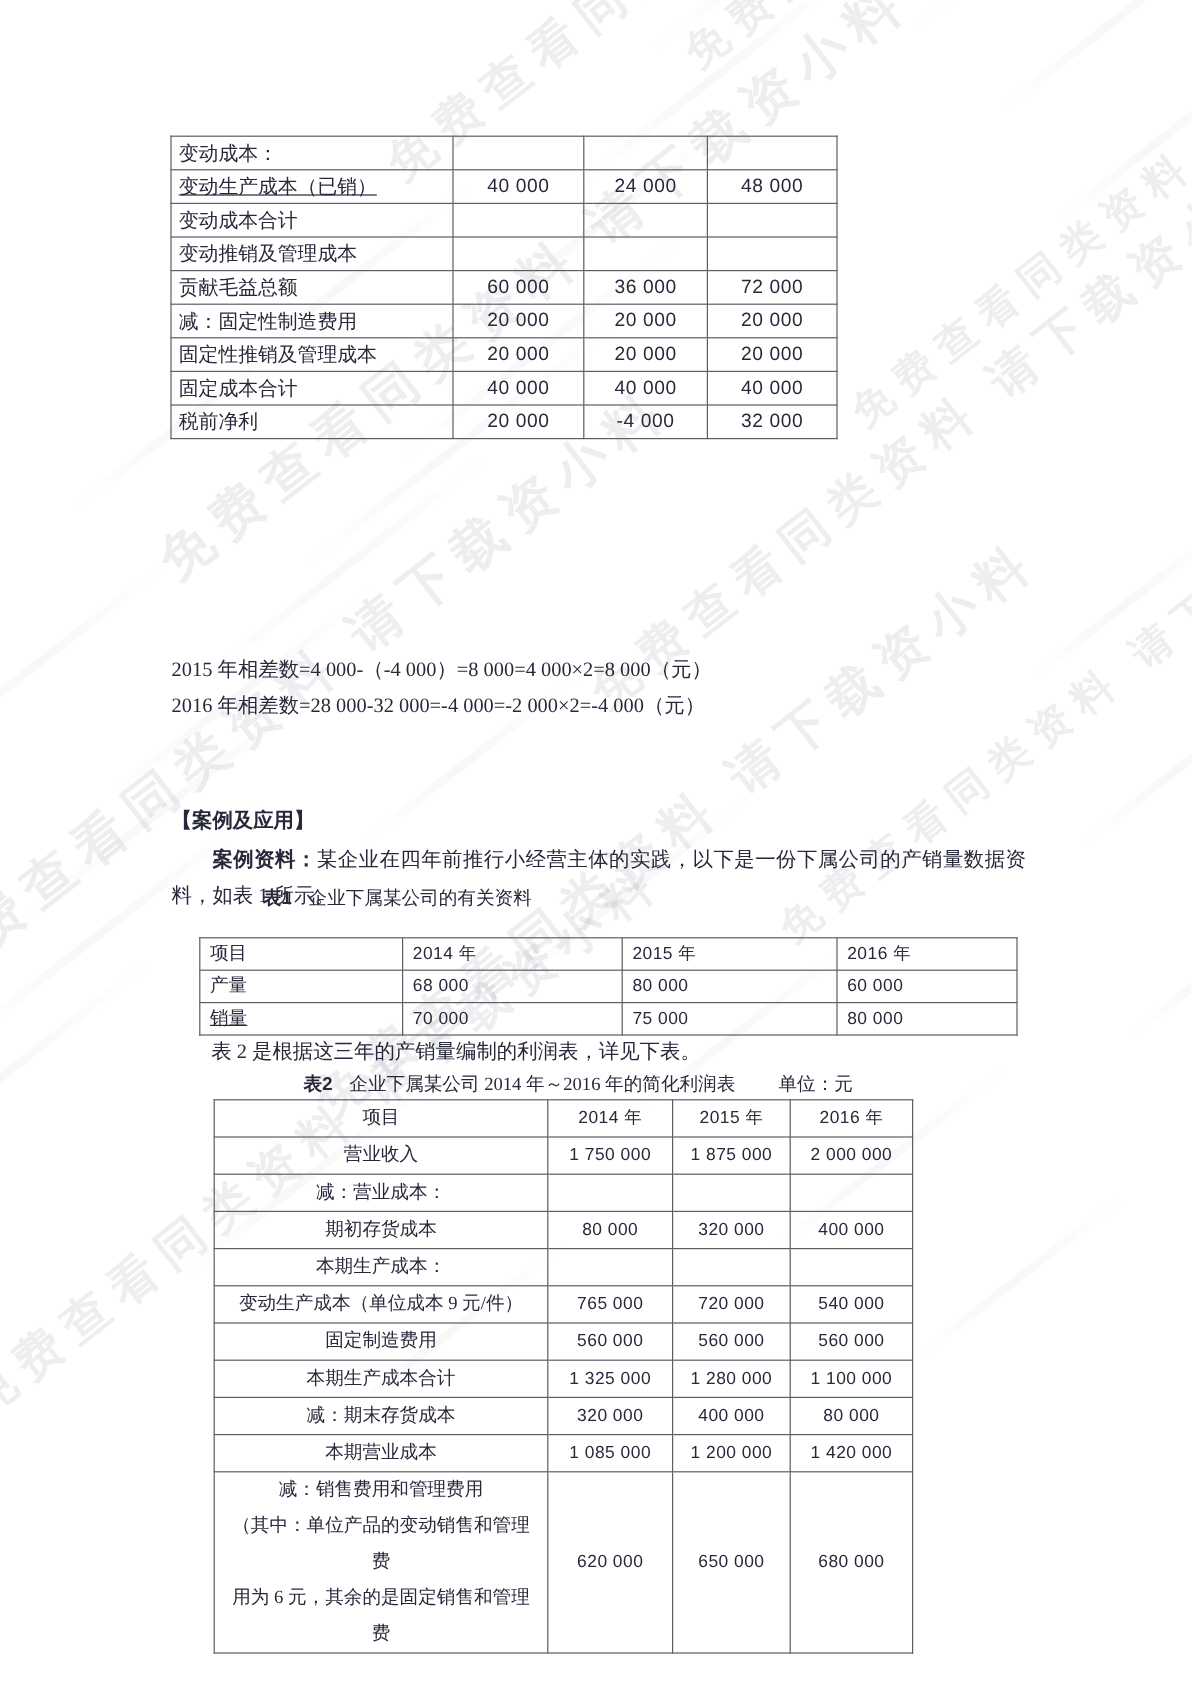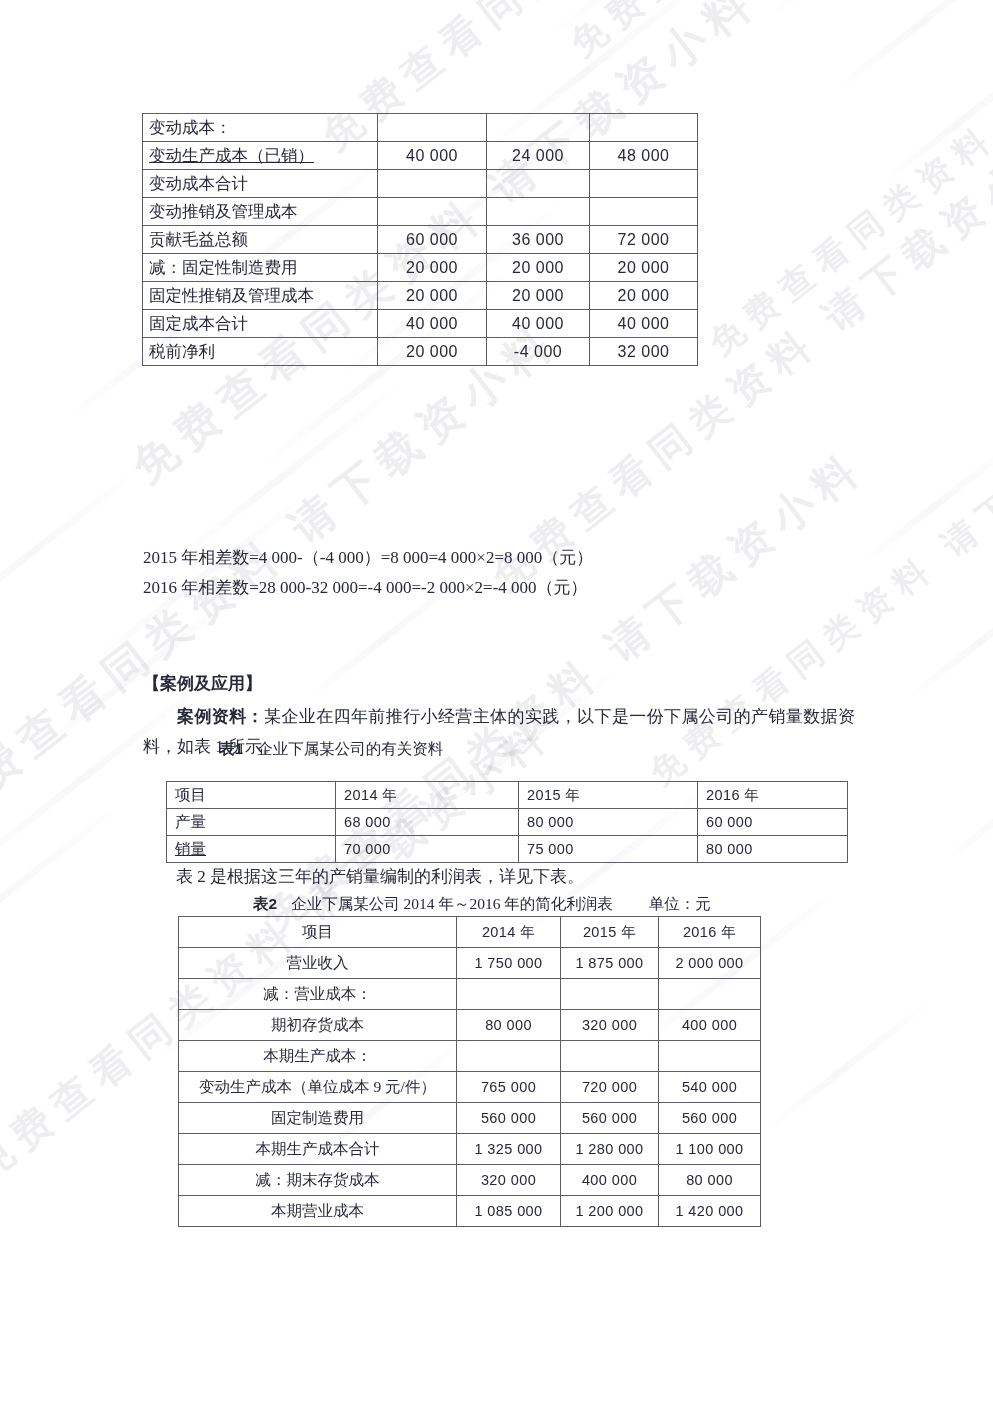--- a/index.html
+++ b/index.html
@@ -400,17 +400,25 @@
             <td class="num" style="width: 103px;">320 000</td>
             <td class="num" style="width: 97px;">400 000</td>
             <td class="num" style="width: 101px;">80 000</td>
           </tr>
           <tr>
             <td style="width: 277px;">本期营业成本</td>
             <td class="num" style="width: 103px;">1 085 000</td>
             <td class="num" style="width: 97px;">1 200 000</td>
             <td class="num" style="width: 101px;">1 420 000</td>
           </tr>
+          <tr>
+            <td class="multiline" style="width: 277px;">减：销售费用和管理费用
+（其中：单位产品的变动销售和管理费
+用为 6 元，其余的是固定销售和管理费</td>
+            <td class="num" style="width: 103px;">620 000</td>
+            <td class="num" style="width: 97px;">650 000</td>
+            <td class="num" style="width: 101px;">680 000</td>
+          </tr>
         </tbody>
     </table>
   </div>
 
 </div>
 
 </body></html>

